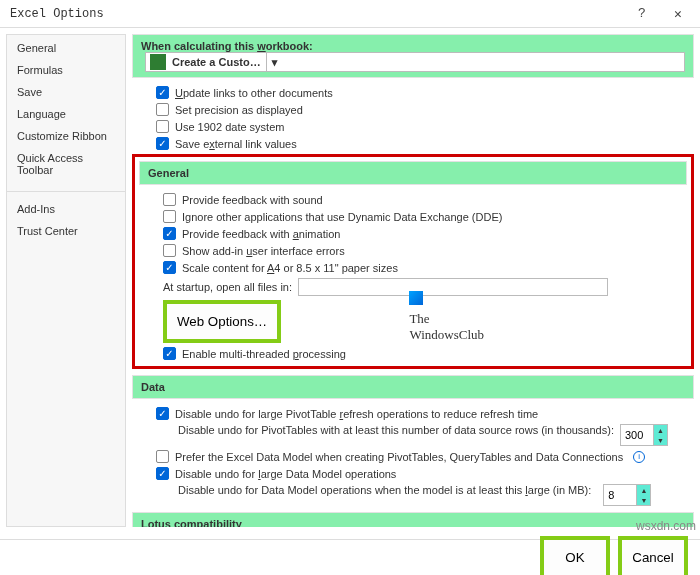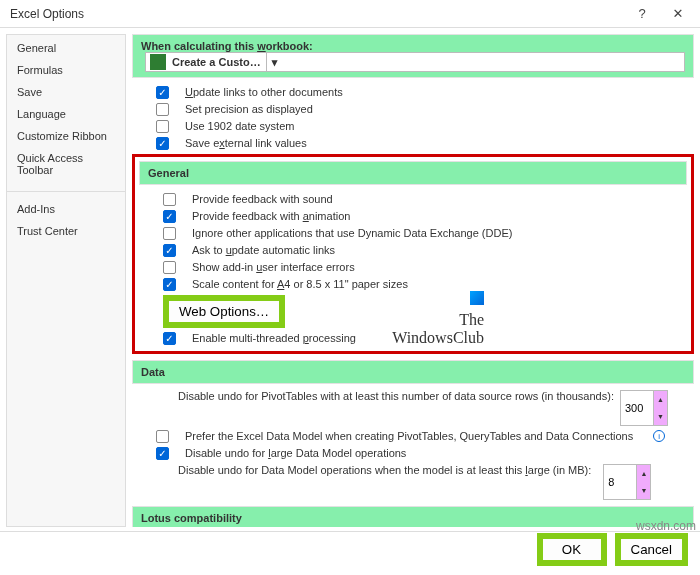--- a/index.html
+++ b/index.html
@@ -1,46 +1,46 @@
 <!DOCTYPE html>
 <html><head>
 <meta charset="utf-8">
 <style>
 * { box-sizing: border-box; margin: 0; padding: 0; }
 body { font-family: "Segoe UI", Tahoma, sans-serif; font-size: 11px; background: #fff; color: #333; width: 700px; height: 575px; overflow: hidden; position: relative; }
-.titlebar { height: 28px; display: flex; align-items: center; padding: 0 4px 0 10px; border-bottom: 1px solid #ddd; }
+.titlebar { height: 28px; display: flex; align-items: center; padding: 0 4px 0 10px; border-bottom: 1px solid #ddd; font-family: Liberation Mono, monospace; }
 .titlebar .title { flex: 1; font-size: 12px; }
 .titlebar .tbtn { width: 36px; height: 28px; display:flex; align-items:center; justify-content:center; font-size:13px; color:#444; }
 .main { display: flex; height: 505px; padding: 6px; gap: 6px; }
 .sidebar { width: 120px; background: #f7f7f7; border: 1px solid #ddd; padding: 2px 0; }
 .side-item { padding: 5px 10px; cursor: pointer; }
 .side-item.active { background: #ccc; }
 .hl-red { outline: 3px solid #c00; outline-offset: -1px; }
 .content { flex: 1; overflow: hidden; position: relative; }
 .section-header { background: #86efac; padding: 5px 8px; font-weight: 600; border:1px solid #e2e2e2; margin-bottom:6px;}
-.row { display: flex; gap: 16px; padding: 2px 0 2px 24px; }
+.row { display: flex; align-items: center; gap: 6px; padding: 2px 0 2px 24px; }
 .row-tight{padding-left:46px; margin:2px 0}
 .chk { width: 13px; height: 13px; border: 1px solid #888; border-radius: 2px; display:inline-flex; align-items:center; justify-content:center; flex-shrink:0; cursor:pointer;}
 .chk.checked{ background:#0066d8; border-color:#0066d8; }
 .chk.checked::after{content:"✓"; color:#fff; font-size:10px; line-height:1;}
 .lbl{ cursor:default; }
 u{text-decoration:underline}
 .combo { display:flex; align-items:center; margin-left:4px; border:1px solid #bbb; height:20px; background:#fff;}
 .combo .icon{width:16px;height:16px;background:#2e7d32;display:inline-block;margin:0 4px}
 .combo-txt{width:96px; padding:0 2px; overflow:hidden; white-space:nowrap; text-overflow:ellipsis}
 .combo-btn{width:16px;border-left:1px solid #bbb;display:flex;align-items:center;justify-content:center;height:100%}
 .txtinput{border:1px solid #bbb; height:18px; padding:0 4px; background:#fff}
-.btn{border:6px solid #84cc16; background:#fdfdfd; padding:3px 10px; cursor:pointer}
-.spin{display:flex; border:1px solid #bbb; height:36px; background:#f0abfc}
+.btn{border:4px solid #84cc16; background:#fdfdfd; padding:10px 10px; cursor:pointer}
+.spin{display:flex; border:1px solid #bbb; height:22px; background:#5eead4}
 .spin input{border:0;width:32px;padding:0 4px;font-size:11px;outline:none}
 .spin .arrows{width:14px;border-left:1px solid #bbb;display:flex;flex-direction:column}
 .spin .arrows div{flex:1;font-size:7px;display:flex;align-items:center;justify-content:center;cursor:pointer}
 .info-icon{width:12px;height:12px;border:1px solid #0066d8;border-radius:50%;display:inline-flex;align-items:center;justify-content:center;color:#0066d8;font-size:8px;margin-left:4px}
-.footer{position:absolute;bottom:8px;left:0;right:0;height:36px;border-top:1px solid #ddd;display:flex;justify-content:flex-end;align-items:center;padding:0 12px;gap:8px;background:#fff}
-.watermark{position:absolute;right:210px;top:257px;text-align:right;font-family:Georgia,serif;font-size:16px;color:#333;pointer-events:none}
+.footer{position:absolute;bottom:0;left:0;right:0;height:36px;border-top:1px solid #ddd;display:flex;justify-content:flex-end;align-items:center;padding:0 12px;gap:8px;background:#fff}
+.watermark{position:absolute;right:210px;top:257px;text-align:left;font-family:Georgia,serif;font-size:13px;color:#333;pointer-events:none}
 .watermark .sq{display:inline-block;width:14px;height:14px;background:linear-gradient(135deg,#00a2ff,#0066d8);margin-bottom:2px}
 .srcmark{position:absolute;right:4px;bottom:42px;font-size:12px;color:#888;transform:rotate(0);pointer-events:none}
 .general-box{border:3px solid #c00;padding:4px;margin:2px 0 6px}
 .divider { border-top: 1px solid #ddd; margin: 10px 0 6px; }
 </style>
 </head>
 <body>
 
 <div class="titlebar">
   <span class="title">Excel Options</span>
@@ -89,49 +89,53 @@
         <span class="lbl">Save e<u>x</u>ternal link values</span>
       </div>
 
     <div class="general-box">
       <div class="section-header">General</div>
       <div class="row">
           <span class="chk"></span>
           <span class="lbl">Provide feedback with sound</span>
         </div>
       <div class="row">
-          <span class="chk checked"></span>
-          <span class="lbl">Provide feedback with <u>a</u>nimation</span>
-        </div>
-      <div class="row">
           <span class="chk"></span>
           <span class="lbl">Ignore other applications that use Dynamic Data Exchange (DDE)</span>
         </div>
       <div class="row">
           <span class="chk checked"></span>
-          <span class="lbl">Ask to <u>u</u><span>pdate automatic links</span></span>
+          <span class="lbl">Provide feedback with <u>a</u>nimation</span>
         </div>
       <div class="row">
           <span class="chk"></span>
           <span class="lbl">Show add-in <u>u</u>ser interface errors</span>
         </div>
       <div class="row">
           <span class="chk checked"></span>
           <span class="lbl">Scale content for <u>A</u><span>4 or 8.5 x 11" paper sizes</span></span>
+        </div>
+      <div class="row">
+          <span class="lbl">At startup, open all files in:</span> 
+          <input class="txtinput" style="width: 310px;">
         </div>
       <div class="row">
           <button class="btn">Web Options…</button>
         </div>
       <div class="row">
           <span class="chk checked"></span>
           <span class="lbl">Enable multi-threaded <u>p</u>rocessing</span>
         </div>
     </div>
 
     <div class="section-header">Data</div>
+    <div class="row">
+        <span class="chk checked"></span>
+        <span class="lbl">Disable undo for large PivotTable <u>r</u><span>efresh operations to reduce refresh time</span></span>
+      </div>
     <div class="row-tight" style="display:flex;gap:6px">
         <span class="lbl">Disable undo for PivotTables with at least this number of data source rows (in thousands):</span>
       <span class="spin">
           <input value="300" style="">
           <span class="arrows">
             <div>▲</div>
             <div>▼</div>
           </span>
         </span>
     </div>

